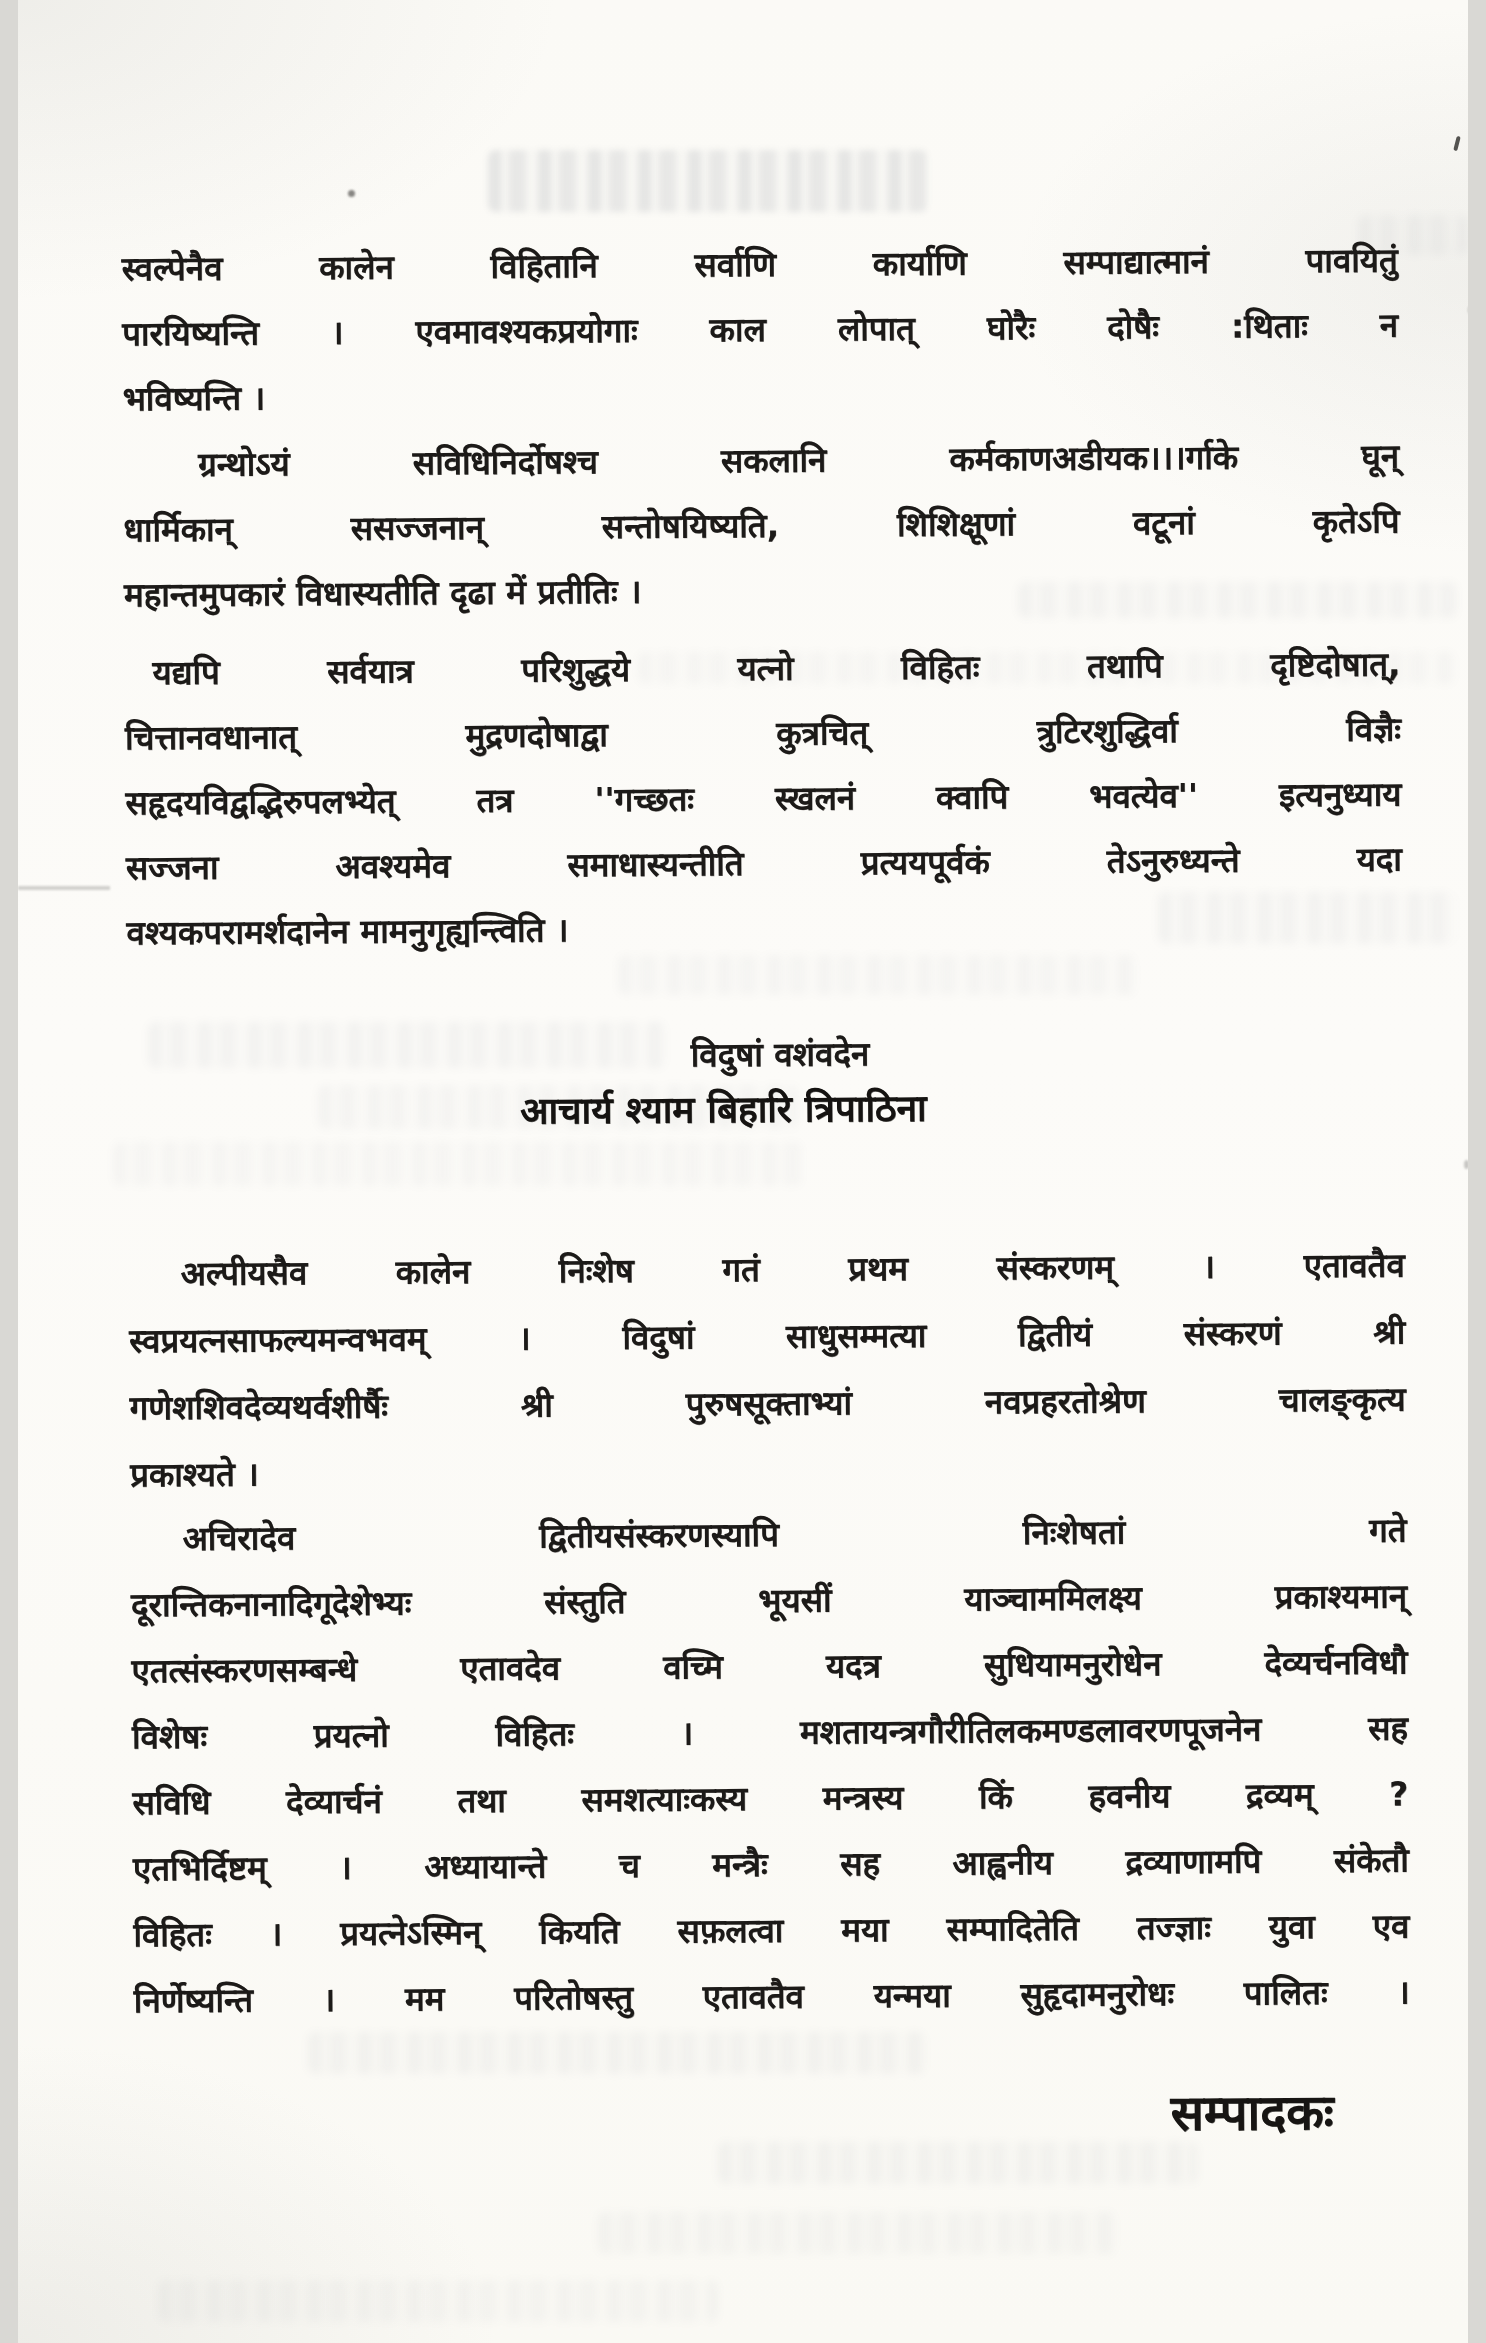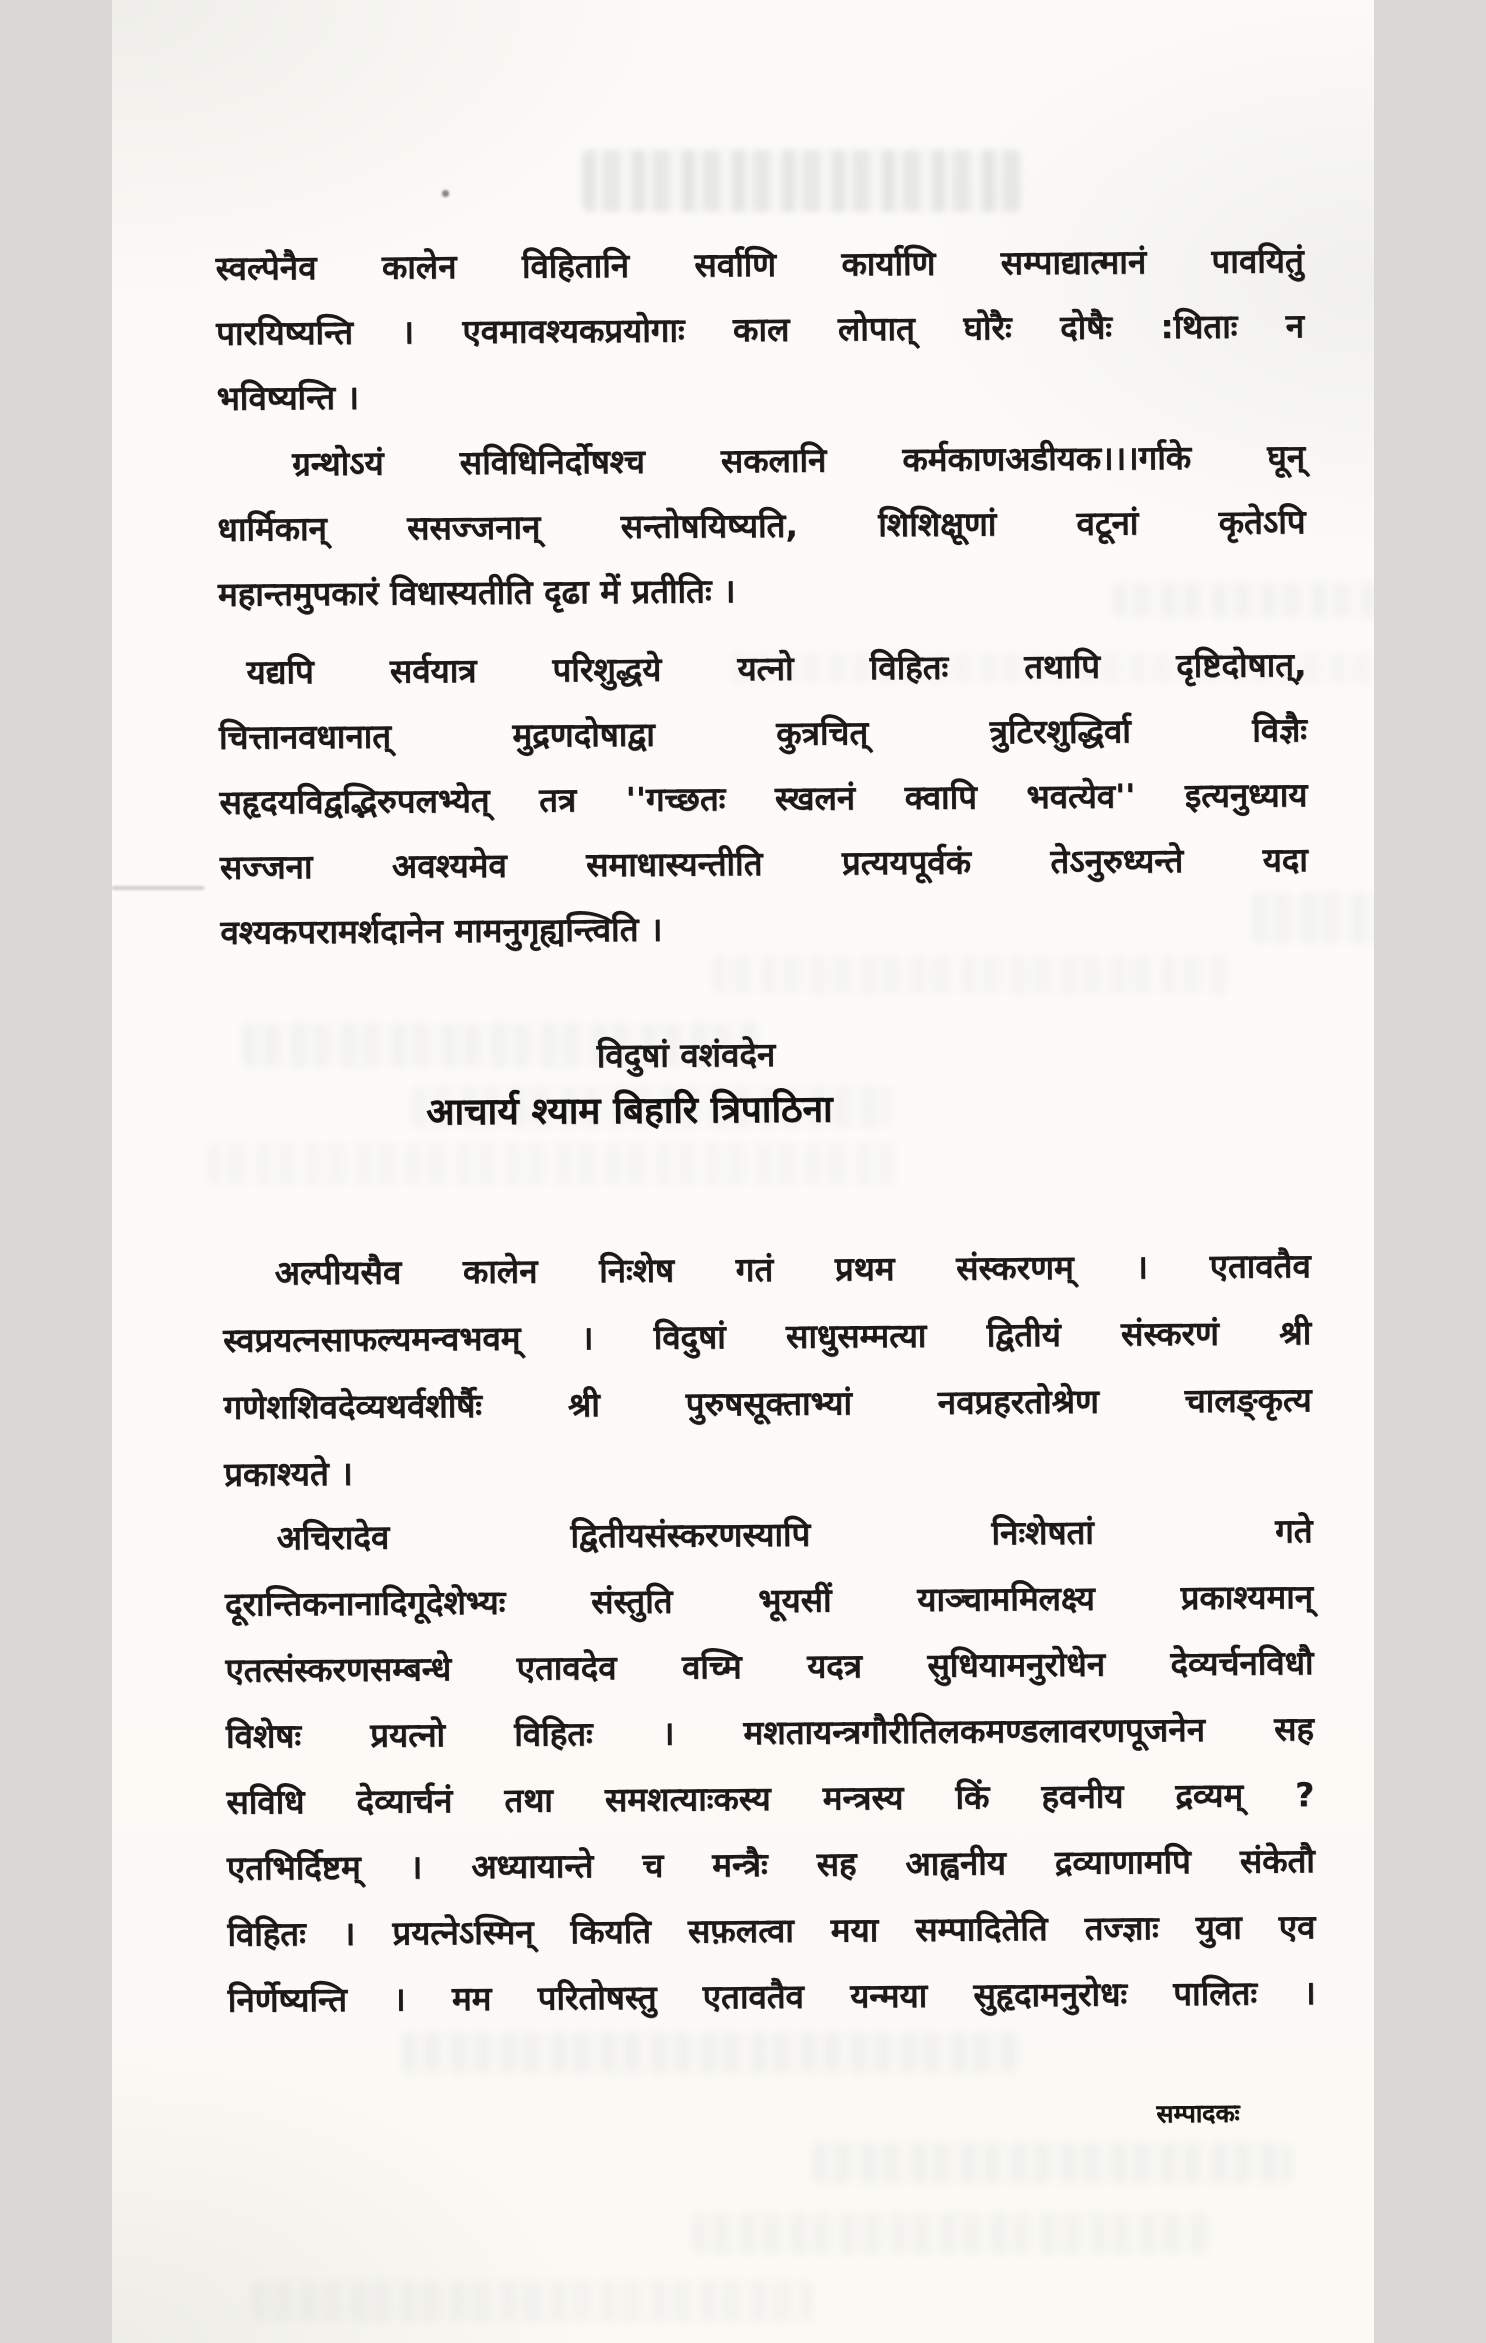--- a/index.html
+++ b/index.html
@@ -2,21 +2,21 @@
 <html><head>
 <meta charset="utf-8">
 <style>
   html,body{margin:0;padding:0;}
   body{
     background:#d9d8d4;
     font-family:"DejaVu Sans","Liberation Sans",sans-serif;
   }
   .page{
     position:relative;
-    width:1262px;height:2343px;
+    width:1450px;height:2343px;
     margin:0 auto;
     overflow:hidden;
     background:
       radial-gradient(900px 500px at 0% 0%, rgba(190,190,184,0.20), rgba(190,190,184,0) 60%),
       radial-gradient(700px 420px at 100% 12%, rgba(185,186,182,0.16), rgba(185,186,182,0) 65%),
       radial-gradient(800px 500px at 0% 100%, rgba(180,180,175,0.18), rgba(180,180,175,0) 60%),
       linear-gradient(180deg,#fbfaf6 0%,#fcfbf8 45%,#faf9f4 100%);
   }
   
   .ghost{
@@ -64,21 +64,21 @@
     color:#1c1a18;font-weight:600;font-size:33px;line-height:50px;
     padding-right:57px;
     text-shadow:0.4px 0.4px 0.6px rgba(25,22,20,0.5);
   }
   .attr-author{
     color:#151311;font-weight:700;font-size:37px;line-height:60px;
     text-shadow:0.5px 0.5px 0.6px rgba(15,13,11,0.6);
   }
   .signoff{
     position:absolute;top:2092px;right:141px;
-    color:#171513;font-weight:700;font-size:25px;line-height:50px;
+    color:#171513;font-weight:700;font-size:49px;line-height:50px;
     text-shadow:0.5px 0.5px 0.6px rgba(15,13,11,0.6);
   }
 </style>
 </head>
 <body>
 
 <div class="page">
 
   <div class="ghost strong" style="left:470px;top:150px;width:440px;height:62px;"></div>
   <div class="ghost" style="left:1340px;top:215px;width:110px;height:40px;"></div>

